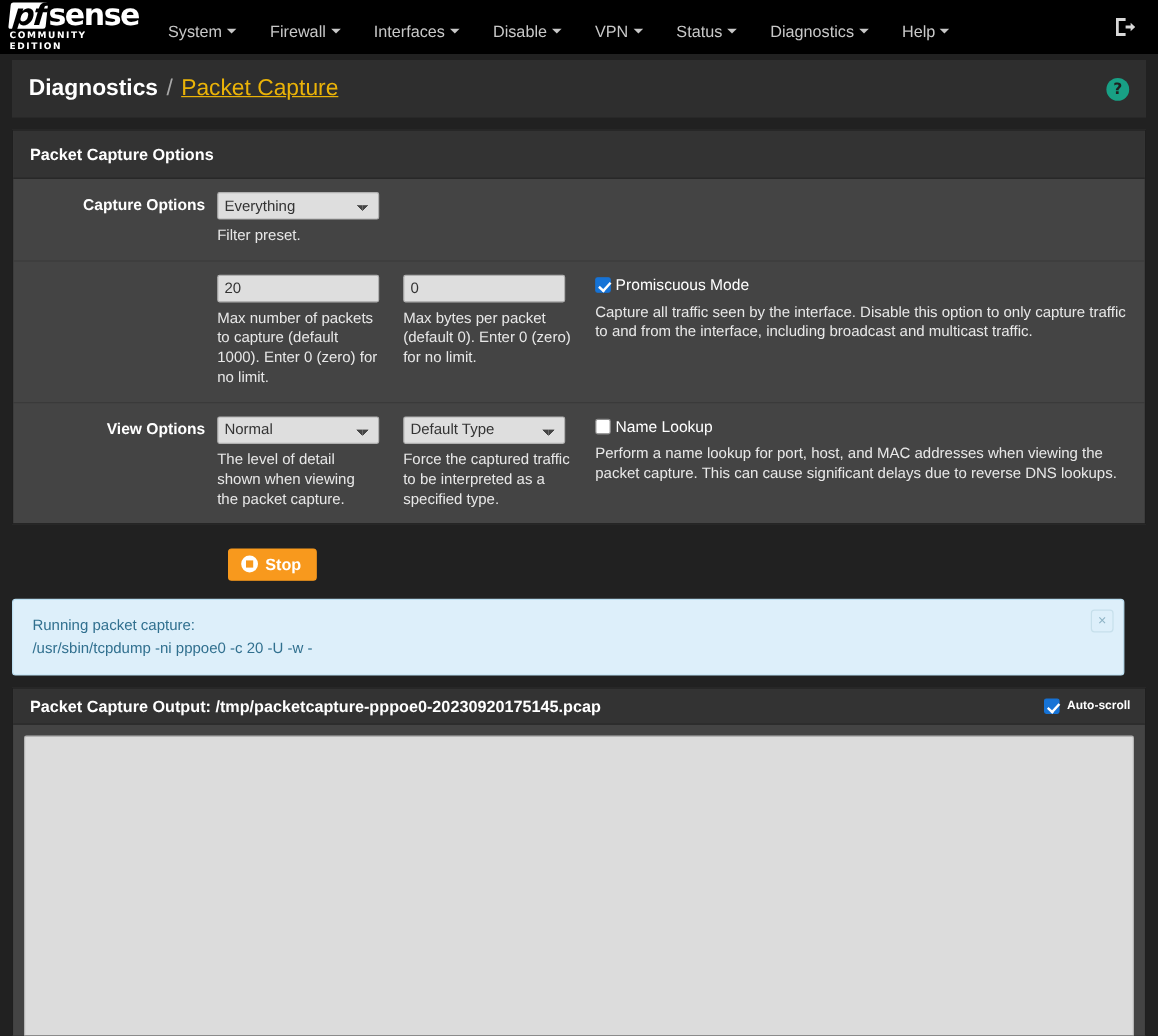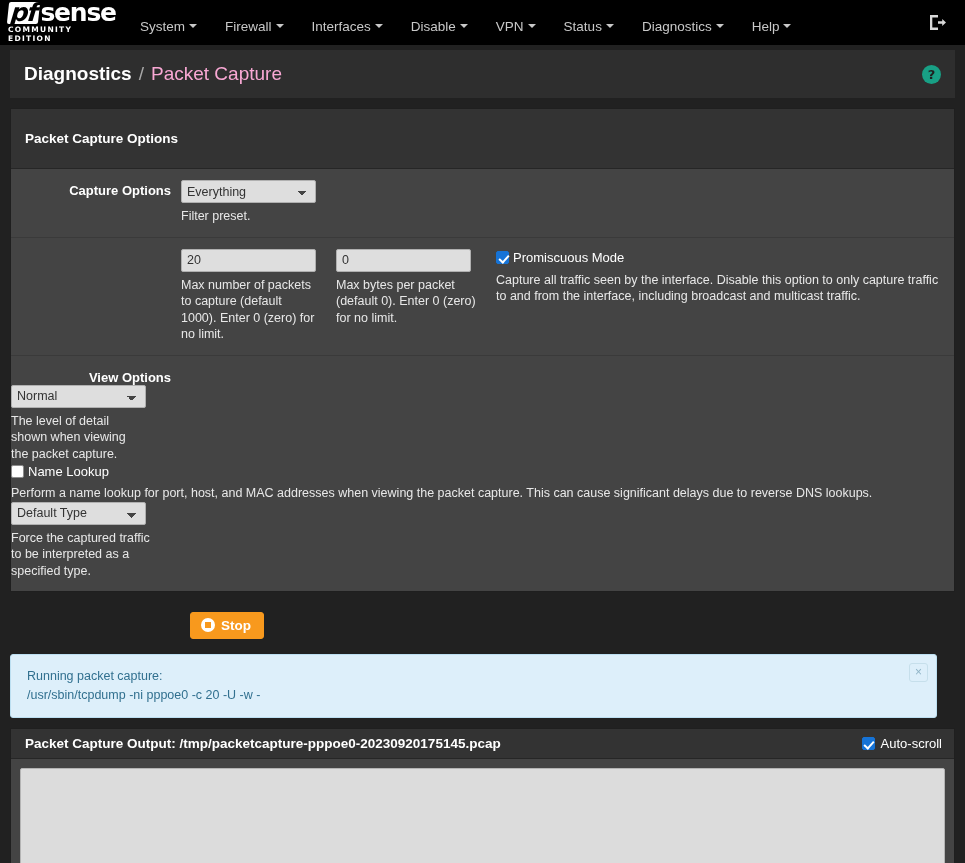--- a/index.html
+++ b/index.html
@@ -93,21 +93,21 @@
     height: 48px;
     background: #2e2e2e;
     margin: 5px 10px 0 10px;
     display: flex;
     align-items: center;
     padding: 0 14px;
     position: relative;
   }
   .bc-root { font-size: 19px; font-weight: bold; color: #ffffff; }
   .bc-sep { font-size: 19px; color: #a8a8a8; margin: 0 7px; }
-  .bc-current { font-size: 19px; color: #f9a8d4; }
+  .bc-current { font-size: 19px; color: #eab308; text-decoration: underline; }
   .help-circle {
     margin-left: auto;
     width: 19px; height: 19px;
     border-radius: 50%;
     background: #18a085;
     color: #1f1f1f;
     font-size: 13px;
     font-weight: bold;
     font-family: "DejaVu Sans", sans-serif;
     display: flex;
@@ -119,35 +119,35 @@
 
   
   .panel {
     margin: 10px 10px 0 10px;
     background: #444444;
     border: 1px solid #1f1f1f;
   }
   .panel-heading {
     background: #333333;
     border-bottom: 1px solid #262626;
-    padding: 22px 14px;
+    padding: 12px 14px;
     font-weight: bold;
     font-size: 13.5px;
     color: #ffffff;
     display: flex;
     align-items: center;
   }
   .panel-body { padding: 0; }
 
   .form-row {
     display: flex;
     padding: 11px 0 12px 0;
     border-bottom: 1px solid #3a3a3a;
   }
-  .form-row:last-child { border-bottom: none; flex-direction: column; }
+  .form-row:last-child { border-bottom: none; }
   .row-label {
     width: 170px;
     min-width: 170px;
     text-align: right;
     padding: 3px 10px 0 0;
     font-weight: bold;
     font-size: 13px;
     color: #ffffff;
   }
   .col {
@@ -321,21 +321,21 @@
     font-weight: bold;
     font-size: 13.5px;
     color: #ffffff;
   }
   .out-autoscroll {
     margin-left: auto;
     display: flex;
     align-items: center;
     gap: 6px;
   }
-  .out-autoscroll .chk-label { font-weight: normal; font-size: 13px; }
+  .out-autoscroll .chk-label { font-weight: bold; font-size: 10px; }
   .out-body { padding: 9px 9px 9px 9px; background: #444444; }
   .out-textarea {
     width: 100%;
     height: 311px;
     background: #dcdcdc;
     border: 1px solid #b4b4b4;
     border-radius: 2px;
     resize: none;
     font-family: "Liberation Mono", monospace;
     font-size: 12px;
@@ -418,32 +418,32 @@
     </div>
 
     <div class="form-row">
       <div class="row-label">View Options</div>
       <div class="col col-a">
         <select class="ctl sel-narrow">
           <option>Normal</option>
         </select>
         <div class="help-text">The level of detail shown when viewing the packet capture.</div>
       </div>
+      <div class="col col-b">
+        <select class="ctl sel-narrow">
+          <option>Default Type</option>
+        </select>
+        <div class="help-text">Force the captured traffic to be interpreted as a specified type.</div>
+      </div>
       <div class="col col-c">
         <div class="chk-line">
           <span class="chk"></span>
           <span class="chk-label">Name Lookup</span>
         </div>
         <div class="help-text">Perform a name lookup for port, host, and MAC addresses when viewing the packet capture. This can cause significant delays due to reverse DNS lookups.</div>
-      </div>
-      <div class="col col-b">
-        <select class="ctl sel-narrow">
-          <option>Default Type</option>
-        </select>
-        <div class="help-text">Force the captured traffic to be interpreted as a specified type.</div>
       </div>
     </div>
 
   </div>
 </div>
 
 <div class="btn-row">
   <button class="btn-stop">
     <span class="stop-icon">
         <i></i>

